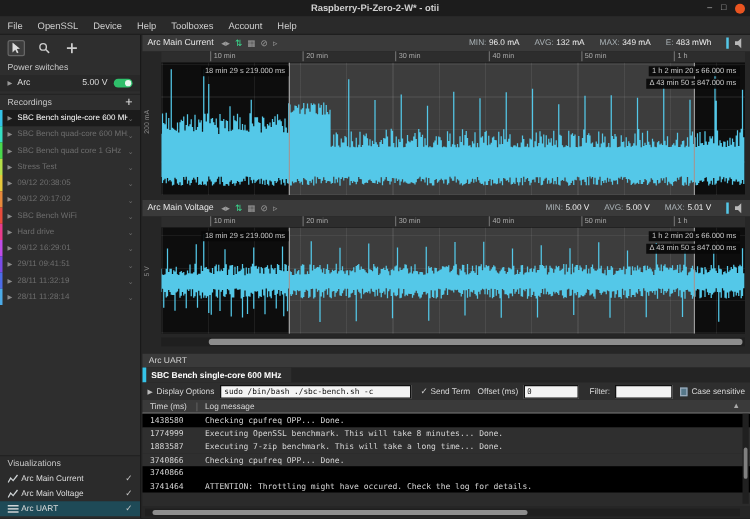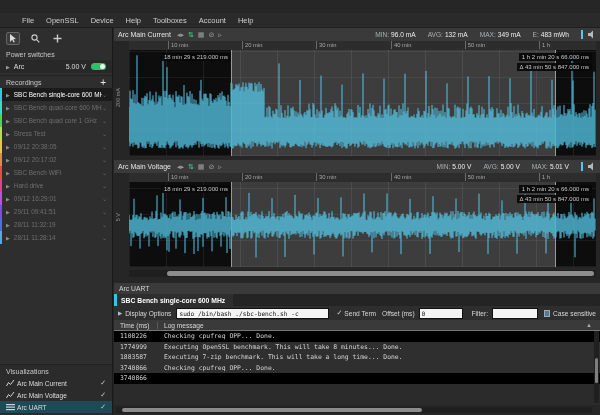--- a/index.html
+++ b/index.html
@@ -6,21 +6,21 @@
   #app{position:relative;width:600px;height:415px;background:#262626;overflow:hidden;
        font-family:"Liberation Sans",sans-serif;color:#ddd;-webkit-font-smoothing:antialiased;}
   
   .titlebar{position:absolute;top:0;left:0;right:0;height:13px;background:#1c1c1c;
             display:flex;align-items:center;justify-content:center;}
   .titlebar .title{font-size:7.5px;font-weight:bold;color:#cfcfcf;}
   .winbtns{position:absolute;right:4px;top:0;height:13px;display:flex;align-items:center;gap:7px;}
   .winbtn{font-size:7px;color:#bbb;line-height:13px;}
   .closebtn{width:8px;height:8px;border-radius:50%;background:#e95420;}
   .menubar{position:absolute;top:13px;left:0;right:0;height:15px;background:#2a2a2a;
-           display:flex;align-items:center;padding-left:16px;border-bottom:1px solid #1e1e1e;box-sizing:border-box;}
+           display:flex;align-items:center;padding-left:0;border-bottom:1px solid #1e1e1e;box-sizing:border-box;}
   .menu-item{font-size:7.5px;color:#cfcfcf;padding:0 6px;}
   
   .sidebar{position:absolute;top:28px;left:0;width:113px;bottom:0;background:#2e2e2e;border-right:1px solid #191919;box-sizing:border-box;}
   .tools{display:flex;align-items:center;gap:8px;padding:3px 6px;height:14px;}
   .tool{width:14px;height:13px;display:flex;align-items:center;justify-content:center;border-radius:2px;}
   .tool.active{background:#3c3c3c;border:1px solid #666;box-sizing:border-box;}
   .side-h{font-size:7px;color:#c8c8c8;padding:3px 6px 2px 6px;display:flex;align-items:center;}
   .side-h .plus{margin-left:auto;font-size:10px;color:#e8e8e8;line-height:7px;}
   .power-row{display:flex;align-items:center;height:13px;padding:0 6px;background:#282828;}
   .power-row .exp{font-size:5px;color:#999;margin-right:4px;}
@@ -90,20 +90,28 @@
   .log-time{width:44px;padding-left:6px;font-size:6.4px;font-family:"DejaVu Sans Mono",monospace;color:#d5d5d5;box-sizing:border-box;}
   .log-msg{flex:1;padding-left:6px;font-size:6.4px;font-family:"DejaVu Sans Mono",monospace;color:#d5d5d5;white-space:pre;overflow:hidden;}
   .vscroll{position:absolute;width:5px;background:#202020;}
   .vscroll .thumb{position:absolute;left:1px;right:1px;background:#7f7f7f;border-radius:2px;}
 </style>
 </head>
 <body>
 
 <div id="app">
 
+  <div class="titlebar">
+    <span class="title">Raspberry-Pi-Zero-2-W* - otii</span>
+    <div class="winbtns">
+      <span class="winbtn">–</span>
+      <span class="winbtn">□</span>
+      <span class="closebtn"></span>
+    </div>
+  </div>
 
   <div class="menubar" id="menu-items">
       <span class="menu-item">File</span>
       <span class="menu-item">OpenSSL</span>
       <span class="menu-item">Device</span>
       <span class="menu-item">Help</span>
       <span class="menu-item">Toolboxes</span>
       <span class="menu-item">Account</span>
       <span class="menu-item">Help</span>
     </div>
@@ -373,39 +381,43 @@
       <span class="cbox" style="margin-left:6px;"></span>
       <span class="lbl" style="margin-left:3px;">Case sensitive</span>
     </div>
     <div class="thead" style="top:292px;">
       <span class="c1">Time (ms)</span>
       <span class="c2">Log message</span>
       <span class="sortup">▲</span>
     </div>
     <div class="logs" id="log-rows" style="top:303px;height:74px;">
         <div class="log-row dark">
-          <span class="log-time">1108226</span>
+          <span class="log-time">1438580</span>
           <span class="log-msg">Checking cpufreq OPP... Done.</span>
         </div>
         <div class="log-row">
           <span class="log-time">1774999</span>
           <span class="log-msg">Executing OpenSSL benchmark. This will take 8 minutes... Done.</span>
         </div>
         <div class="log-row">
           <span class="log-time">1883587</span>
           <span class="log-msg">Executing 7-zip benchmark. This will take a long time... Done.</span>
         </div>
         <div class="log-row">
           <span class="log-time">3740866</span>
           <span class="log-msg">Checking cpufreq OPP... Done.</span>
         </div>
         <div class="log-row dark">
           <span class="log-time">3740866</span>
           <span class="log-msg"></span>
         </div>
+        <div class="log-row dark">
+          <span class="log-time">3741464</span>
+          <span class="log-msg">ATTENTION: Throttling might have occured. Check the log for details.</span>
+        </div>
       </div>
     <div class="vscroll" style="top:303px;bottom:12px;right:1px;">
       <div class="thumb" style="top:38%;height:34%;"></div>
     </div>
     <div class="hscroll" style="top:379px;left:2px;right:8px;height:6px;">
       <div class="thumb" style="left:6px;width:300px;"></div>
     </div>
   </div>
 </div>
 

